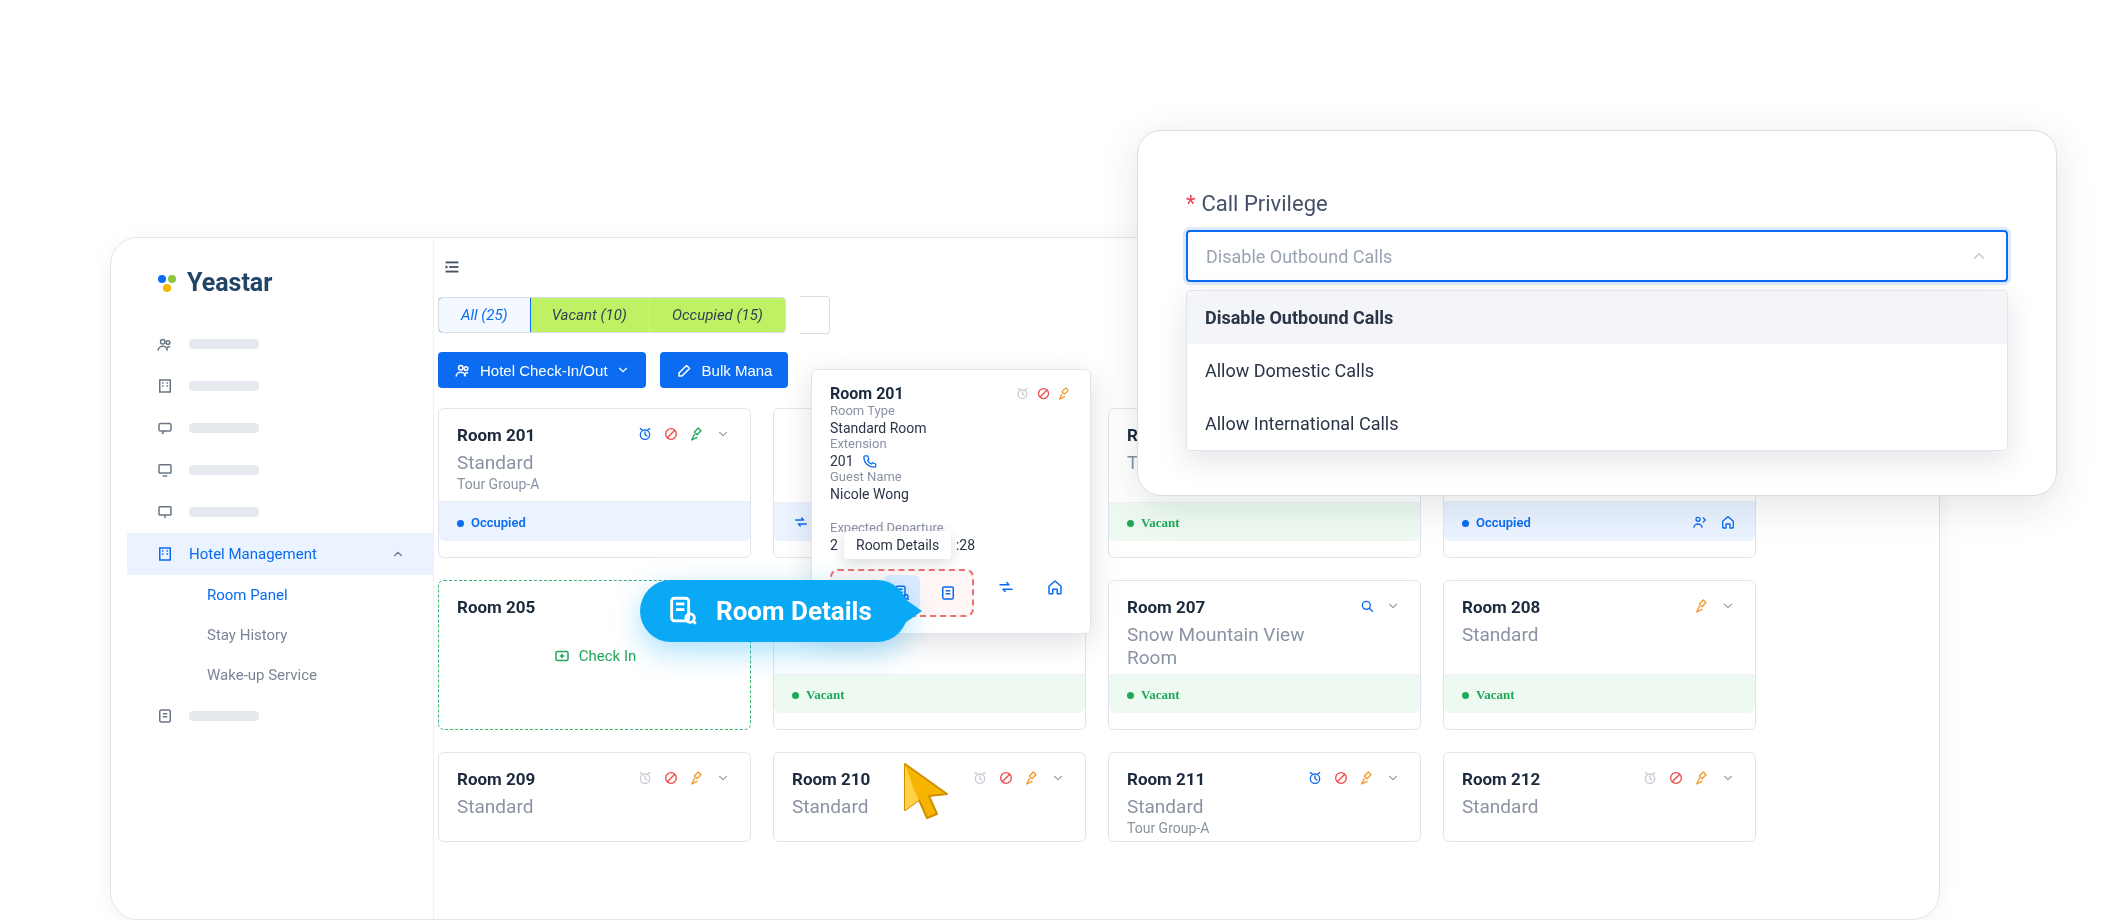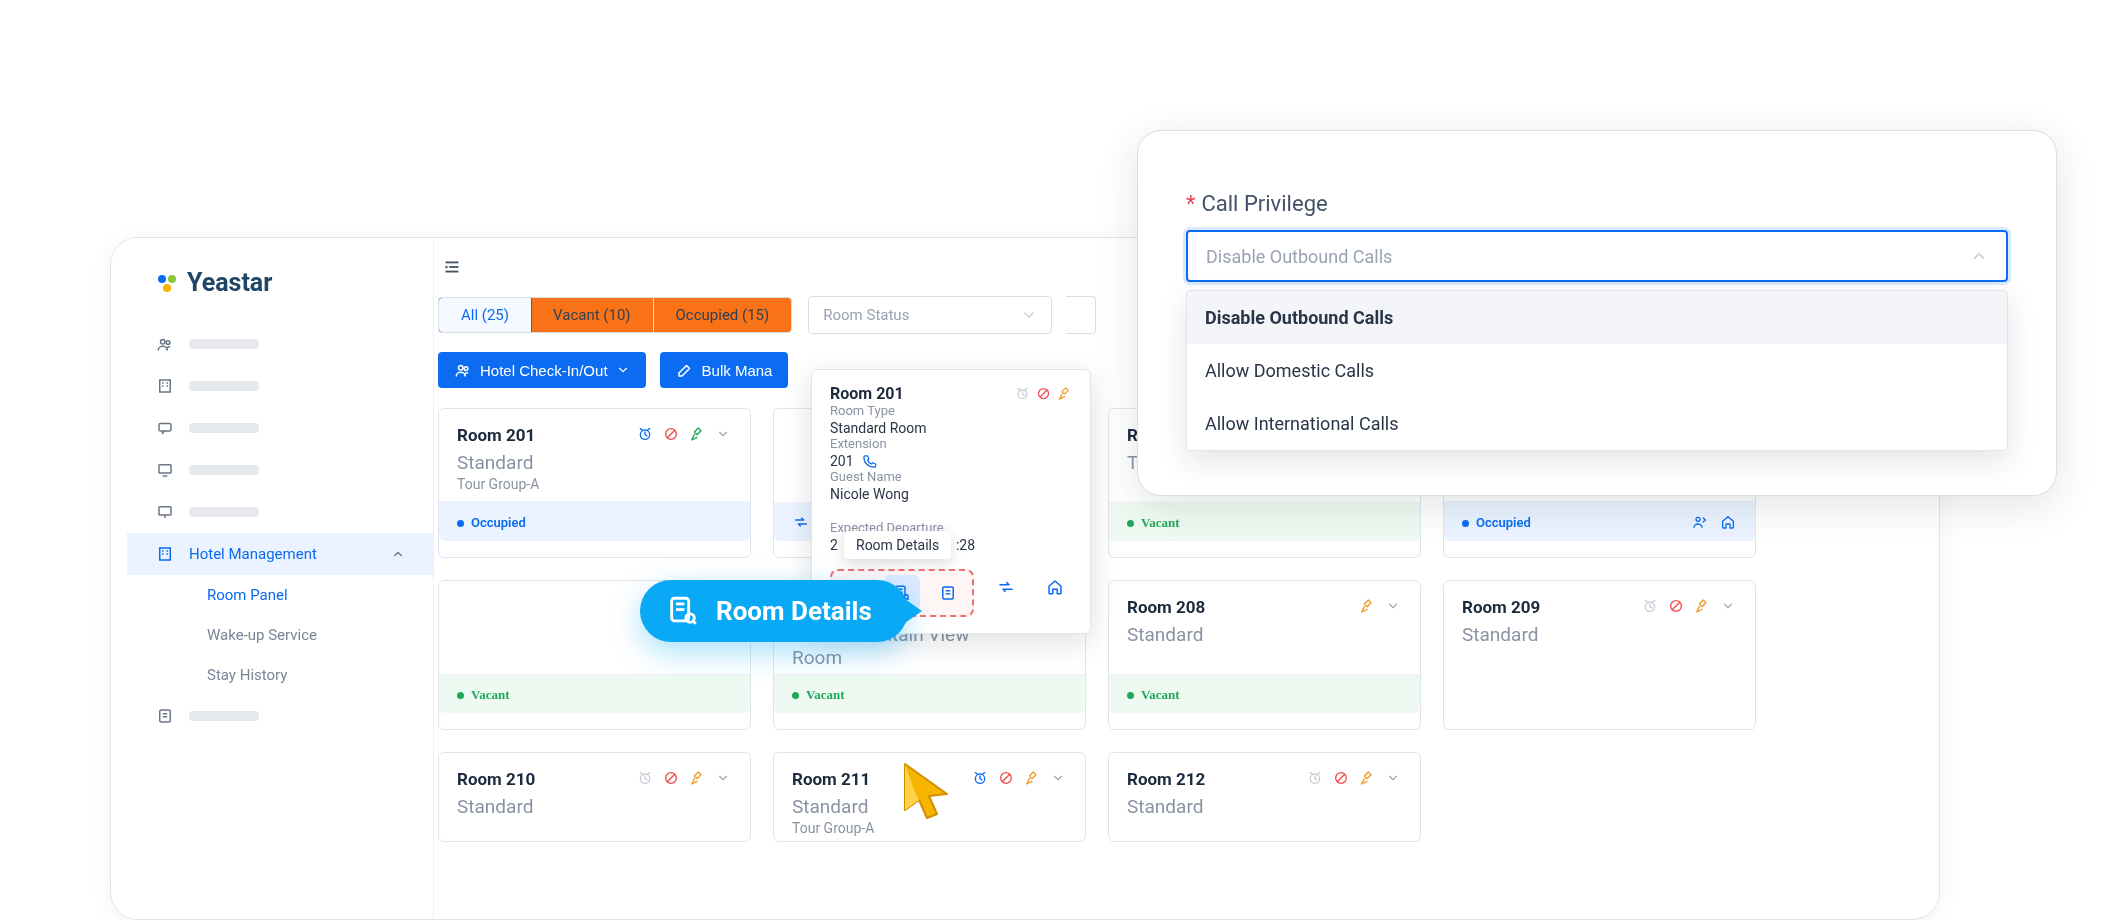--- a/index.html
+++ b/index.html
@@ -29,21 +29,21 @@
 
 
 .main { position: absolute; left: 307px; top: 0; right: 0; bottom: 0; }
 .topbar { height: 58px; display: flex; align-items: center; padding: 0 20px; }
 .collapse-btn { width: 28px; height: 28px; display: flex; align-items: center; justify-content: center; color: #445063; cursor: pointer; }
 
 .content { padding: 0 20px; }
 
 
 .filter-row { display: flex; gap: 0; align-items: center; margin-bottom: 18px; }
-.filter-tabs { display: flex; background: #f97316; border: 1px solid #d9dee6; border-radius: 4px; overflow: hidden; }
+.filter-tabs { display: flex; background: #bef264; border: 1px solid #d9dee6; border-radius: 4px; overflow: hidden; font-style: italic; }
 .filter-tab { padding: 8px 22px; font-size: 15px; color: #324055; border-right: 1px solid #d9dee6; cursor: pointer; }
 .filter-tab:last-child { border-right: none; }
 .filter-tab.active { color: #0b6cf1; background: #f4f9ff; border: 1px solid #0b6cf1; margin: -1px; border-radius: 4px 0 0 4px; }
 .filter-select { margin-left: 16px; width: 244px; height: 38px; border: 1px solid #d9dee6; border-radius: 4px; display: flex; align-items: center; padding: 0 14px; color: #9aa3b2; font-size: 15px; cursor: pointer; justify-content: space-between; }
 .filter-select-partial { margin-left: 14px; width: 30px; height: 38px; border: 1px solid #d9dee6; border-left: none; border-top-right-radius: 4px; border-bottom-right-radius: 4px; }
 
 
 .action-row { display: flex; gap: 14px; margin-bottom: 20px; }
 .btn-primary { background: #0b6cf1; color: #fff; border: none; padding: 9px 16px; border-radius: 4px; font-size: 15px; display: inline-flex; align-items: center; gap: 8px; cursor: pointer; }
 .btn-primary .btn-icon { width: 18px; height: 18px; display: inline-flex; }
@@ -270,24 +270,24 @@
             <svg width="14" height="14">
               <use href="#i-chevron-up"></use>
             </svg>
           </span>
       </div>
       <div class="subnav">
         <div class="nav-item" style="color:#0b6cf1">
             <span class="label">Room Panel</span>
           </div>
         <div class="nav-item">
+            <span class="label">Stay History</span>
+          </div>
+        <div class="nav-item">
             <span class="label">Wake-up Service</span>
-          </div>
-        <div class="nav-item">
-            <span class="label">Stay History</span>
           </div>
       </div>
 
       <div class="nav-item">
           <span class="nav-icon">
             <svg width="18" height="18">
               <use href="#i-note"></use>
             </svg>
           </span>
           <span class="placeholder-bar"></span>
@@ -304,28 +304,20 @@
         </div>
     </div>
 
     <div class="content">
 
       <div class="filter-row">
         <div class="filter-tabs">
           <div class="filter-tab active">All (25)</div>
           <div class="filter-tab">Vacant (10)</div>
           <div class="filter-tab">Occupied (15)</div>
-        </div>
-        <div class="filter-select">
-          <span>Room Status</span>
-          <span>
-              <svg width="16" height="16" class="c-grey">
-                <use href="#i-chevron-down"></use>
-              </svg>
-            </span>
         </div>
         <div class="filter-select-partial"></div>
       </div>
 
       <div class="action-row">
         <button class="btn-primary">
           <span class="btn-icon">
               <svg width="18" height="18">
                 <use href="#i-group"></use>
               </svg>
@@ -461,20 +453,47 @@
                 </span>
               <span class="sa">
                   <svg width="16" height="16">
                     <use href="#i-home"></use>
                   </svg>
                 </span>
             </div>
           </div>
         </div>
 
+        <div class="room-card dashed">
+          <div class="room-head">
+            <div>
+                <div class="room-title">Room 205</div>
+              </div>
+            <div class="room-icons">
+              <span class="ic c-blue">
+                  <svg width="16" height="16">
+                    <use href="#i-search"></use>
+                  </svg>
+                </span>
+              <span class="ic">
+                  <svg width="14" height="14">
+                    <use href="#i-chevron-down"></use>
+                  </svg>
+                </span>
+            </div>
+          </div>
+          <div class="checkin-center">
+            <span>
+                <svg width="18" height="18">
+                  <use href="#i-plus-box"></use>
+                </svg>
+              </span>
+            <span>Check In</span>
+          </div>
+        </div>
 
         <div class="room-card" style="position:relative">
           <div class="room-head">
               <div></div>
             <div class="room-icons">
                 <span class="ic">
                   <svg width="14" height="14">
                     <use href="#i-chevron-down"></use>
                   </svg>
                 </span>

